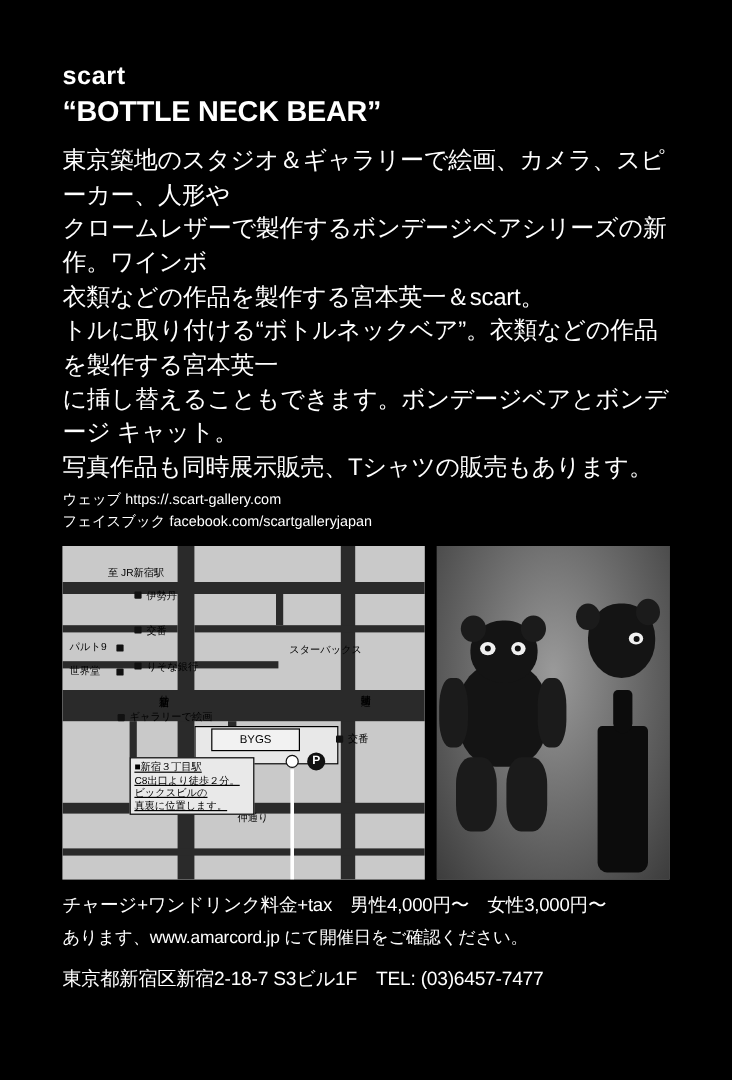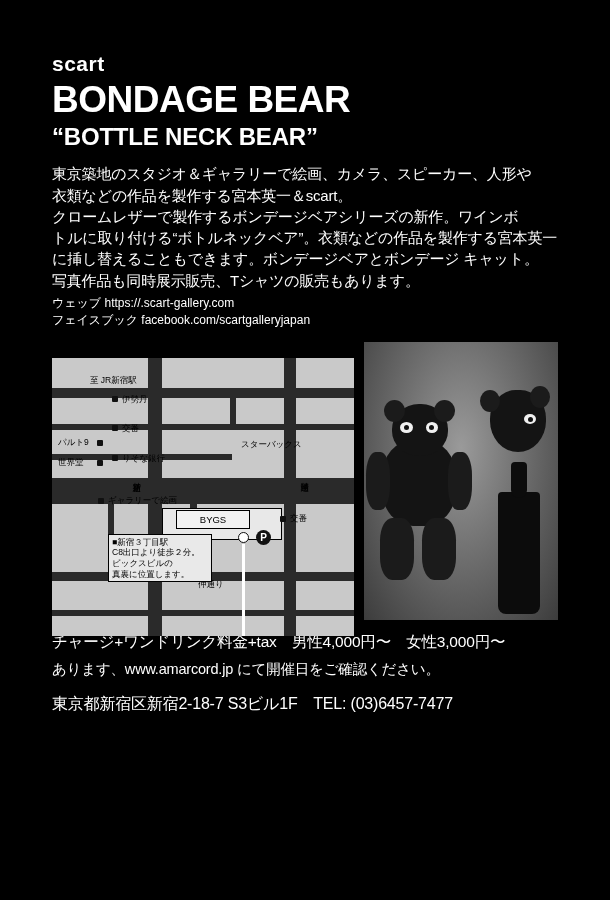--- a/index.html
+++ b/index.html
@@ -47,21 +47,21 @@
   .title-sub {
     font-size: 24px;
     font-weight: bold;
     letter-spacing: -0.2px;
     line-height: 1.05;
     margin: 0 0 14px 0;
   }
 
   
   .body-copy {
-    font-size: 15px;
+    font-size: 20px;
     line-height: 1.42;
     letter-spacing: -0.2px;
     margin: 0 0 2px 0;
   }
   .body-copy p {
     margin: 0;
   }
   .links {
     font-size: 12px;
     line-height: 1.45;
@@ -70,21 +70,21 @@
   .links div { margin: 0; }
 
   
   .media-row {
     position: relative;
     margin-top: 12px;
     height: 278px;
   }
   .map-box {
     position: absolute;
-    left: 0; top: 16px;
+    left: 0; top: 0;
     width: 302px;
     height: 278px;
     background: #c9c9c9;
     overflow: hidden;
   }
   .map-inner { position: absolute; left:0; top:0; width: 302px; height: 278px; }
 
   .road {
     position: absolute;
     background: #2a2a2a;
@@ -112,20 +112,21 @@
     border-radius: 1px;
   }
   .map-box-label {
     position: absolute;
     background: #e9e9e9;
     border: 1px solid #000;
     color: #000;
     font-size: 8.5px;
     line-height: 1.25;
     padding: 2px 3px;
+    text-decoration: underline;
   }
   .map-white-box {
     position: absolute;
     background: #f2f2f2;
     border: 1px solid #000;
     color: #000;
     font-size: 9.5px;
     text-align: center;
     padding: 3px 6px;
   }
@@ -222,27 +223,26 @@
   .footer .gap { height: 6px; }
   .footer-block2 { margin-top: 12px; font-size: 16px; line-height: 1.5; }
 </style>
 </head>
 <body>
 
 <div class="page">
   <div class="content">
 
     <div class="brand">scart</div>
-    <div class="title-main">BONDAGE BEAR</div>
     <div class="title-sub">“BOTTLE NECK BEAR”</div>
 
     <div class="body-copy">
       <p>東京築地のスタジオ＆ギャラリーで絵画、カメラ、スピーカー、人形や</p>
+      <p>クロームレザーで製作するボンデージベアシリーズの新作。ワインボ</p>
       <p>衣類などの作品を製作する宮本英一＆scart。</p>
-      <p>クロームレザーで製作するボンデージベアシリーズの新作。ワインボ</p>
       <p>トルに取り付ける“ボトルネックベア”。衣類などの作品を製作する宮本英一</p>
       <p>に挿し替えることもできます。ボンデージベアとボンデージ キャット。</p>
       <p>写真作品も同時展示販売、Tシャツの販売もあります。</p>
     </div>
 
     <div class="links">
       <div>ウェッブ https://.scart-gallery.com</div>
       <div>フェイスブック facebook.com/scartgalleryjapan</div>
     </div>
 

